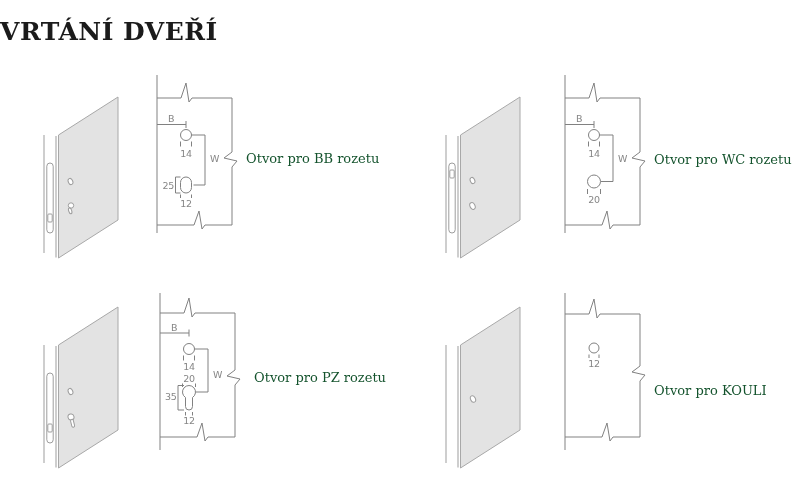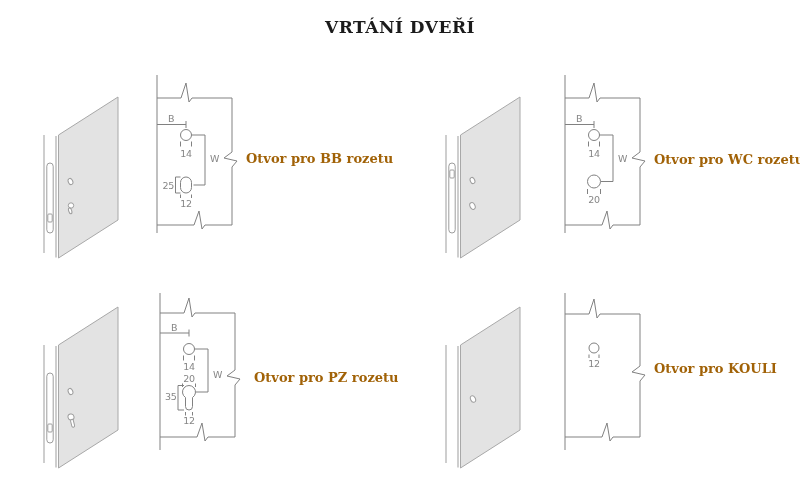--- a/index.html
+++ b/index.html
@@ -1,20 +1,20 @@
 <!DOCTYPE html>
 <html><head>
 <meta charset="utf-8">
 <style>
   html,body{margin:0;padding:0;}
   #canvas{position:relative;width:800px;height:499px;background:#ffffff;overflow:hidden;
           font-family:"DejaVu Serif", serif;}
-  .title{position:absolute;left:0;right:0;top:17px;text-align:center;
-         font-size:17px;font-weight:bold;color:#1b1b1b;letter-spacing:.5px;}
-  .panel-label{position:absolute;font-size:13px;font-weight:bold;color:#a16207;white-space:nowrap;}
+  .title{position:absolute;left:0;right:0;top:17px;text-align:left;
+         font-size:25px;font-weight:bold;color:#1b1b1b;letter-spacing:.5px;}
+  .panel-label{position:absolute;font-size:13px;font-weight:normal;color:#14532d;white-space:nowrap;}
   svg{position:absolute;display:block;}
   
   .drawing path,.drawing polyline,.drawing line,.drawing circle,.drawing rect{
       stroke:#818181;fill:none;stroke-width:1;stroke-linejoin:round;stroke-linecap:butt;}
   .drawing .hole{fill:#ffffff;}
   .dimtext{font-family:"DejaVu Sans", sans-serif;font-size:9.5px;fill:#868686;stroke:none;letter-spacing:-.3px;}
   
   .door line,.door path,.door rect,.door ellipse,.door circle,.door polygon{
       stroke:#9d9d9d;fill:none;stroke-width:1;stroke-linejoin:round;}
   .door .face{fill:#e3e3e3;stroke:#a8a8a8;}
@@ -153,16 +153,16 @@
       <polyline points="31,28 36,13 39,32 42,28"></polyline>
       <path d="M82 28 V80 M82 95 V151"></path>
       <polyline points="82,80 74,86 87,89 82,95"></polyline>
       <path d="M7 151 H44 M55 151 H82"></path>
       <polyline points="44,151 49,137 52,155 55,151"></polyline>
       <circle class="hole" cx="36" cy="62" r="5"></circle>
       <path d="M31 68.5 V72 M41 68.5 V72"></path>
       <text class="dimtext" x="36" y="81" text-anchor="middle">12</text>
     </svg>
 
-    <div class="panel-label" style="left:654px;top:361px">Otvor pro KOULI</div>
+    <div class="panel-label" style="left:654px;top:383px">Otvor pro KOULI</div>
   </div>
 
 </div>
 
 </body></html>

